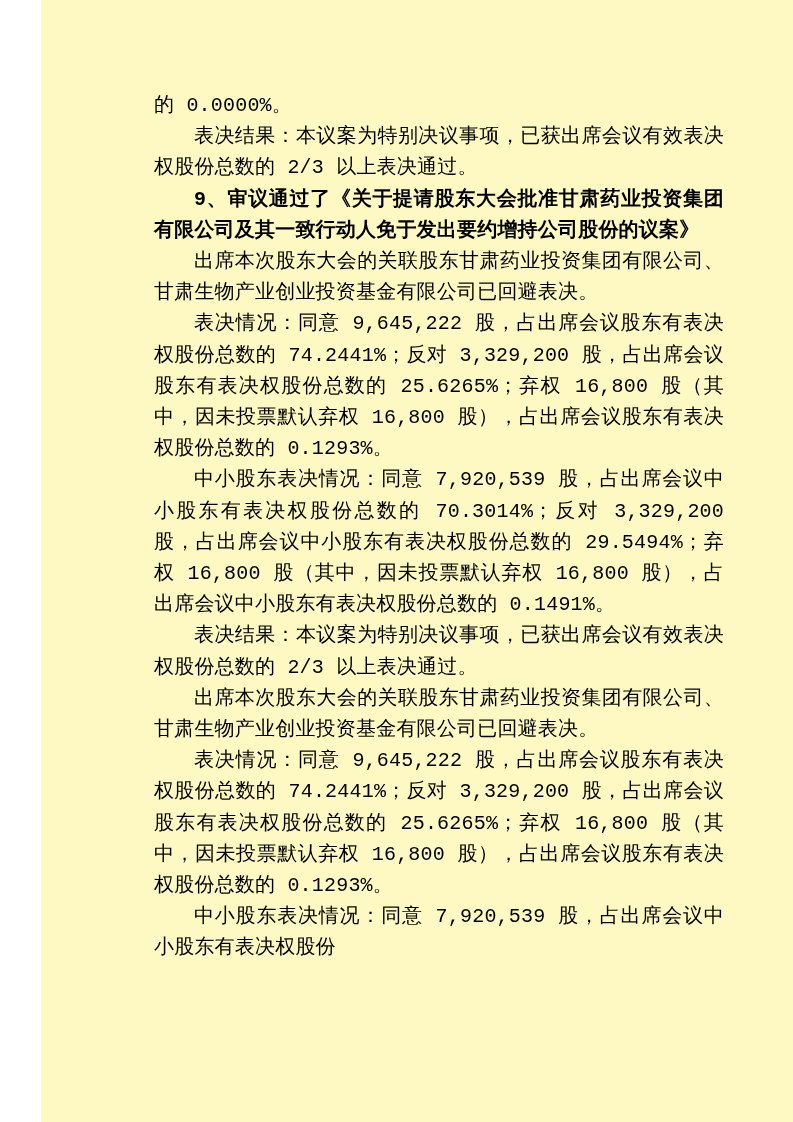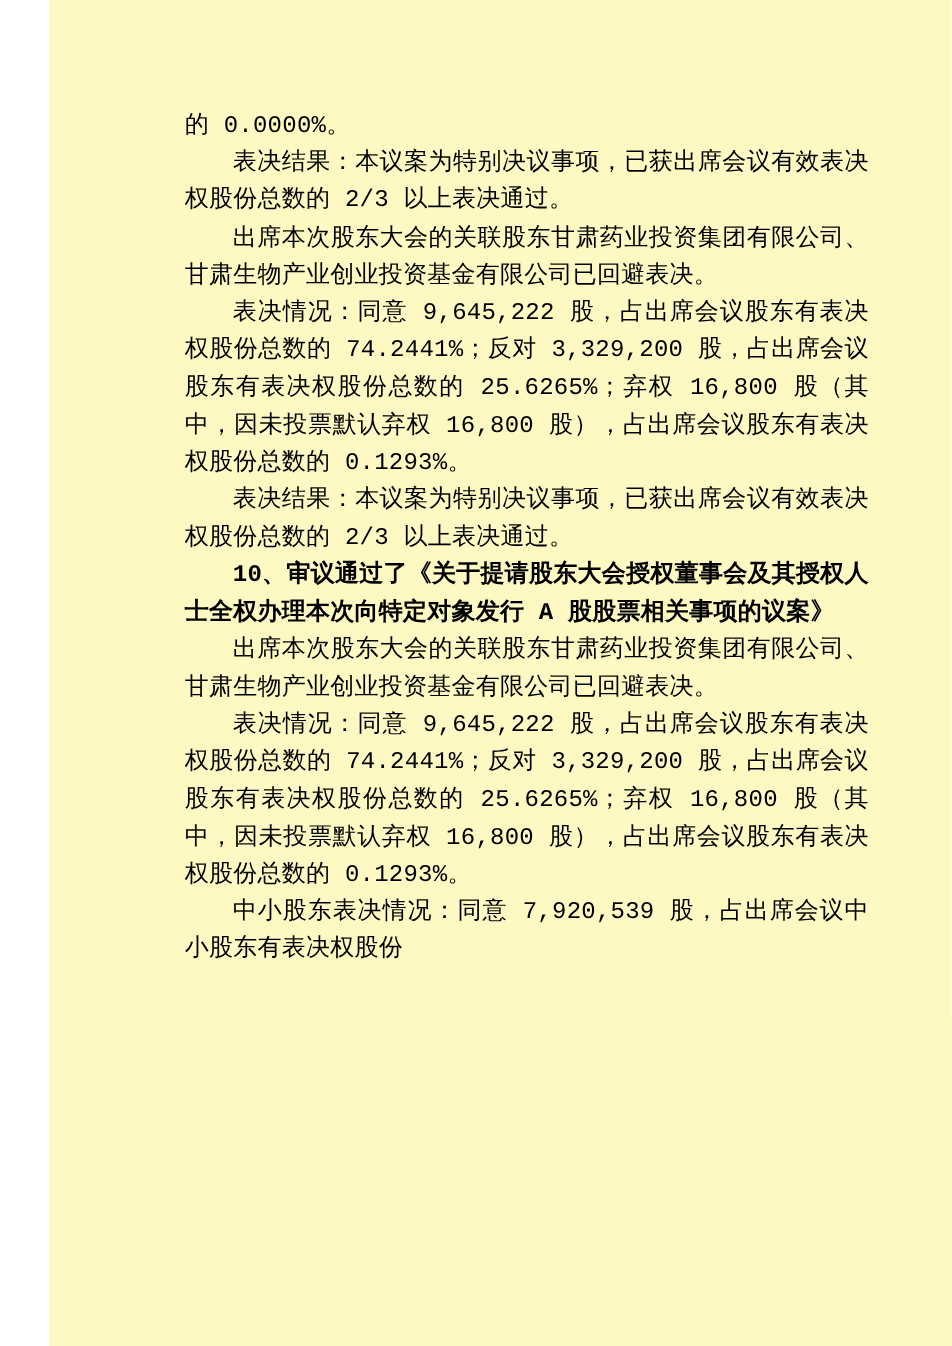--- a/index.html
+++ b/index.html
@@ -40,21 +40,22 @@
     font-weight: bold;
   }
 </style>
 </head>
 <body>
 
 <div class="page">
   <div class="content">
     <p class="para no-indent">的 0.0000%。</p>
     <p class="para">表决结果：本议案为特别决议事项，已获出席会议有效表决权股份总数的 2/3 以上表决通过。</p>
+    <p class="para bold">9、审议通过了《关于提请股东大会批准甘肃药业投资集团有限公司及其一致行动人免于发出要约增持公司股份的议案》</p>
     <p class="para">出席本次股东大会的关联股东甘肃药业投资集团有限公司、甘肃生物产业创业投资基金有限公司已回避表决。</p>
     <p class="para">表决情况：同意 9,645,222 股，占出席会议股东有表决权股份总数的 74.2441%；反对 3,329,200 股，占出席会议股东有表决权股份总数的 25.6265%；弃权 16,800 股（其中，因未投票默认弃权 16,800 股），占出席会议股东有表决权股份总数的 0.1293%。</p>
+    <p class="para">中小股东表决情况：同意 7,920,539 股，占出席会议中小股东有表决权股份总数的 70.3014%；反对 3,329,200 股，占出席会议中小股东有表决权股份总数的 29.5494%；弃权 16,800 股（其中，因未投票默认弃权 16,800 股），占出席会议中小股东有表决权股份总数的 0.1491%。</p>
     <p class="para">表决结果：本议案为特别决议事项，已获出席会议有效表决权股份总数的 2/3 以上表决通过。</p>
-    <p class="para bold">10、审议通过了《关于提请股东大会授权董事会及其授权人士全权办理本次向特定对象发行 A 股股票相关事项的议案》</p>
     <p class="para">出席本次股东大会的关联股东甘肃药业投资集团有限公司、甘肃生物产业创业投资基金有限公司已回避表决。</p>
     <p class="para">表决情况：同意 9,645,222 股，占出席会议股东有表决权股份总数的 74.2441%；反对 3,329,200 股，占出席会议股东有表决权股份总数的 25.6265%；弃权 16,800 股（其中，因未投票默认弃权 16,800 股），占出席会议股东有表决权股份总数的 0.1293%。</p>
     <p class="para">中小股东表决情况：同意 7,920,539 股，占出席会议中小股东有表决权股份</p>
   </div>
 </div>
 
 </body></html>

